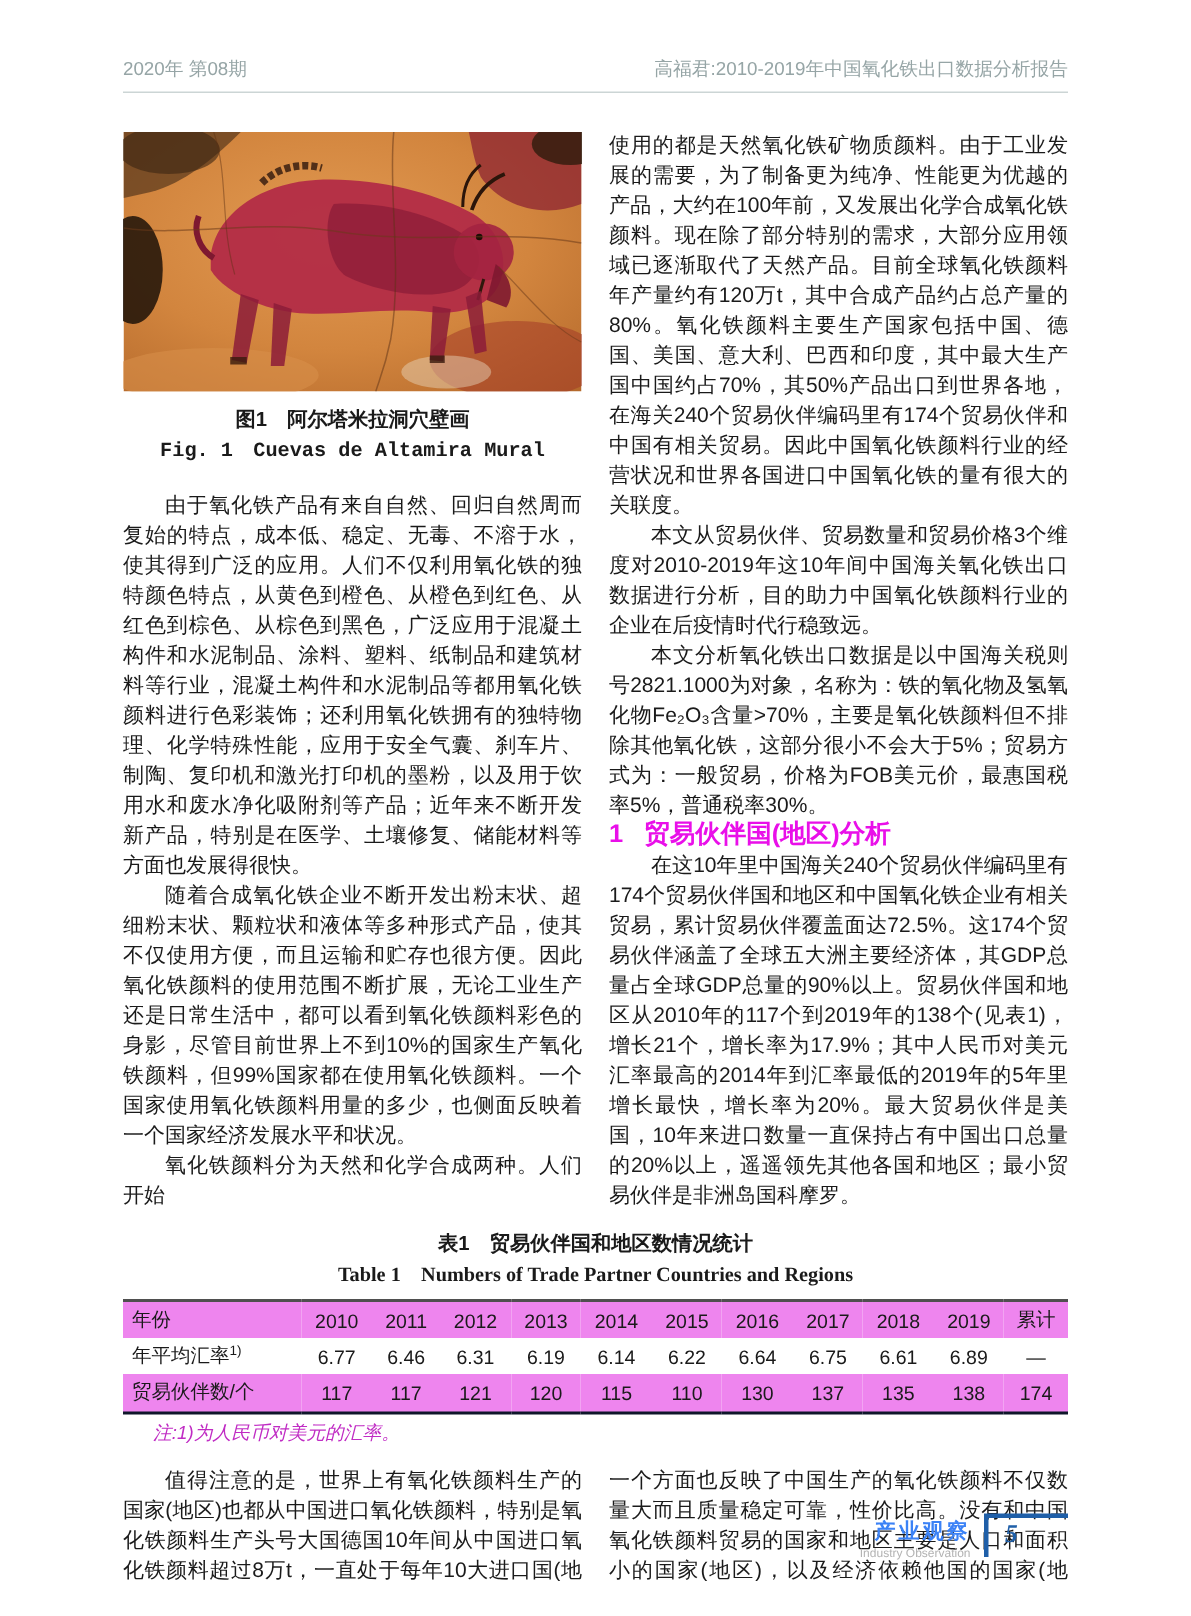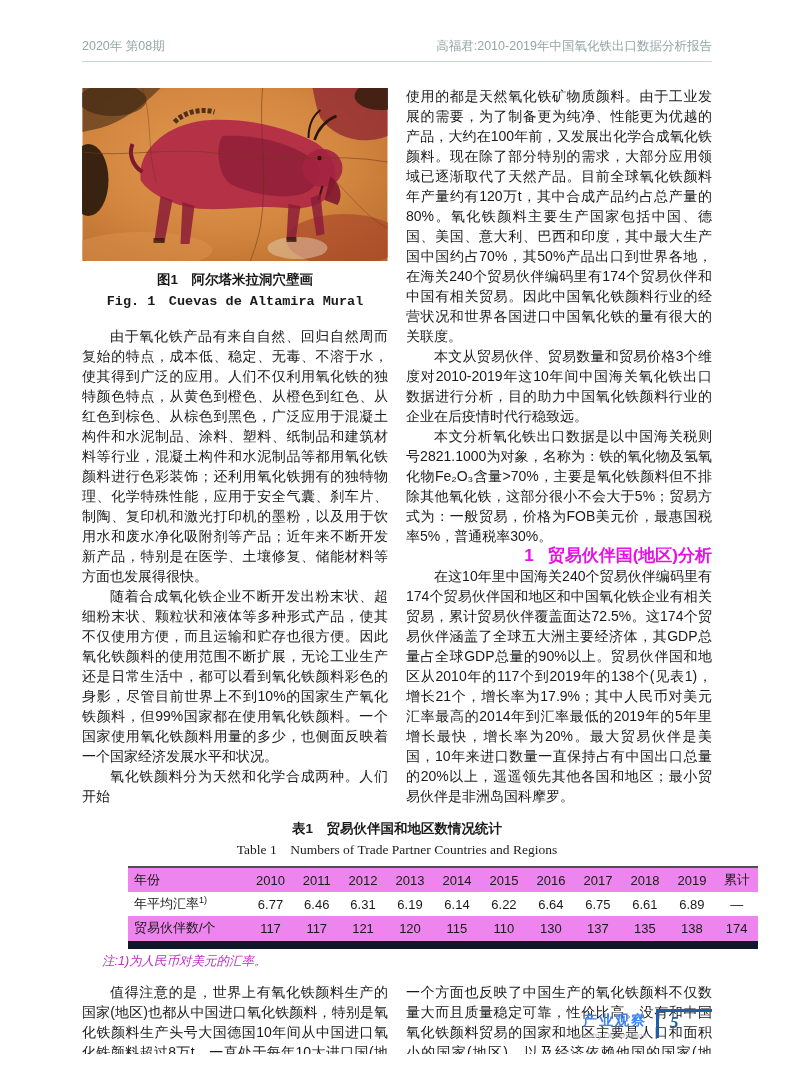--- a/index.html
+++ b/index.html
@@ -24,33 +24,32 @@
   .col { width:306px; font-size:14px; line-height:20px; text-align:justify; }
   .col p { margin:0; }
   .indent { text-indent:2em; }
   .figure { margin:2px 0 0 0; }
   .figure svg { display:block; }
   .figcap { text-align:center; font-weight:bold; font-size:13.5px; margin-top:9px; }
   .figcap-en { text-align:center; font-weight:bold; font-size:13.5px;
     font-family:Liberation Mono, monospace; margin:2px 0 14px 0; }
   .sec-head {
     color:#e90fe9; font-weight:bold; font-size:17px;
-    margin:10px 0 8px 0; text-align:right; text-indent:0;
+    margin:10px 0 8px 0; text-align:left; text-indent:0;
   }
   .sec-head .num { margin-right:14px; }
   
   .tbl-block { margin-top:14px; }
   .tbl-title { text-align:center; font-weight:bold; font-size:13.5px; }
-  .tbl-title-en { text-align:center; font-weight:normal; font-size:13.5px;
+  .tbl-title-en { text-align:center; font-weight:bold; font-size:13.5px;
     font-family:"Liberation Serif","DejaVu Serif",serif; margin-top:3px; }
   table.partners {
     width:100%; border-collapse:collapse; margin-top:7px;
-    border-top:2px solid #4f4f4f; border-bottom:8px solid #0f172a;
+    border-top:2px solid #4f4f4f; border-bottom:2px solid #0f172a;
     font-size:13px;
-    margin-left:46px;
   }
   table.partners td { padding:3px 1px; text-align:center; }
   table.partners td.lab { text-align:left; padding-left:6px; width:112px; }
   tr.pink { background:#ee85ee; }
   sup { font-size:9px; }
   .tbl-note {
     color:#c02cc4; font-size:12.5px; font-style:italic;
     margin-top:4px; padding-left:20px;
   }
   .cols-bottom { display:flex; gap:18px; margin-top:12px;justify-content:space-between; }

